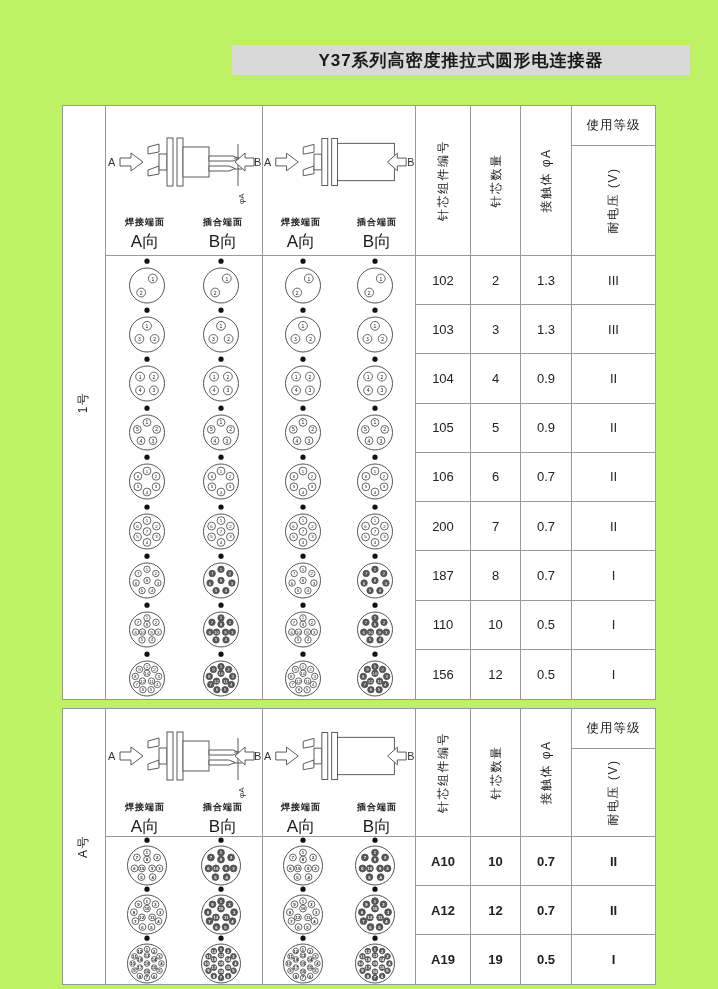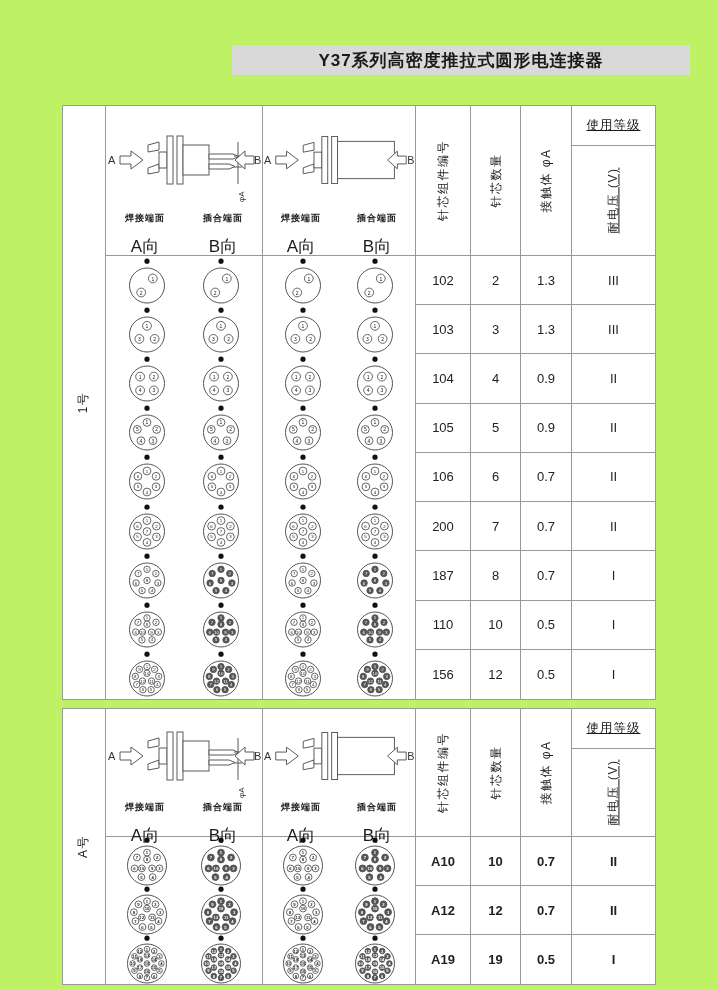--- a/index.html
+++ b/index.html
@@ -29,24 +29,24 @@
   .trow:not(:last-child) .val{border-bottom:1px solid #999;}
   .val{font-size:13px;color:#222;text-align:center;}
   .faces{justify-content:space-around;padding:0 4px;}
   .vtext{transform:rotate(-90deg);white-space:nowrap;font-size:12px;letter-spacing:1.5px;color:#222;}
   .group{font-size:12px;}
   .panel{flex-direction:column;justify-content:flex-start;align-items:stretch;padding-top:6px;}
   .drawing{width:100%;display:flex;align-items:center;justify-content:center;}
   .tbl-0 .drawing{height:100px;}
   .tbl-1 .drawing{height:82px;}
   .caps{display:flex;width:100%;margin-top:4px;}
-  .cap{flex:1;display:flex;flex-direction:column;align-items:center;gap:10px;}
+  .cap{flex:1;display:flex;flex-direction:column;align-items:center;gap:1px;}
   .capt{font-size:9px;font-weight:bold;letter-spacing:1px;}
   .view{font-size:17px;}
-  .usage{flex-direction:column;justify-content:flex-start;padding:0;text-decoration:underline;}
+  .usage{flex-direction:column;justify-content:flex-start;padding:0;}
   .usage-top{width:100%;height:40px;border-bottom:1px solid #999;display:flex;align-items:center;
         justify-content:center;font-size:12.5px;box-sizing:border-box;letter-spacing:1px;}
   .usage-bot{flex:1;display:flex;align-items:center;justify-content:center;width:100%;}
   svg.face{display:block;}
   svg.sv{display:block;}
 </style>
 </head>
 <body>
 
 <div class="page">

